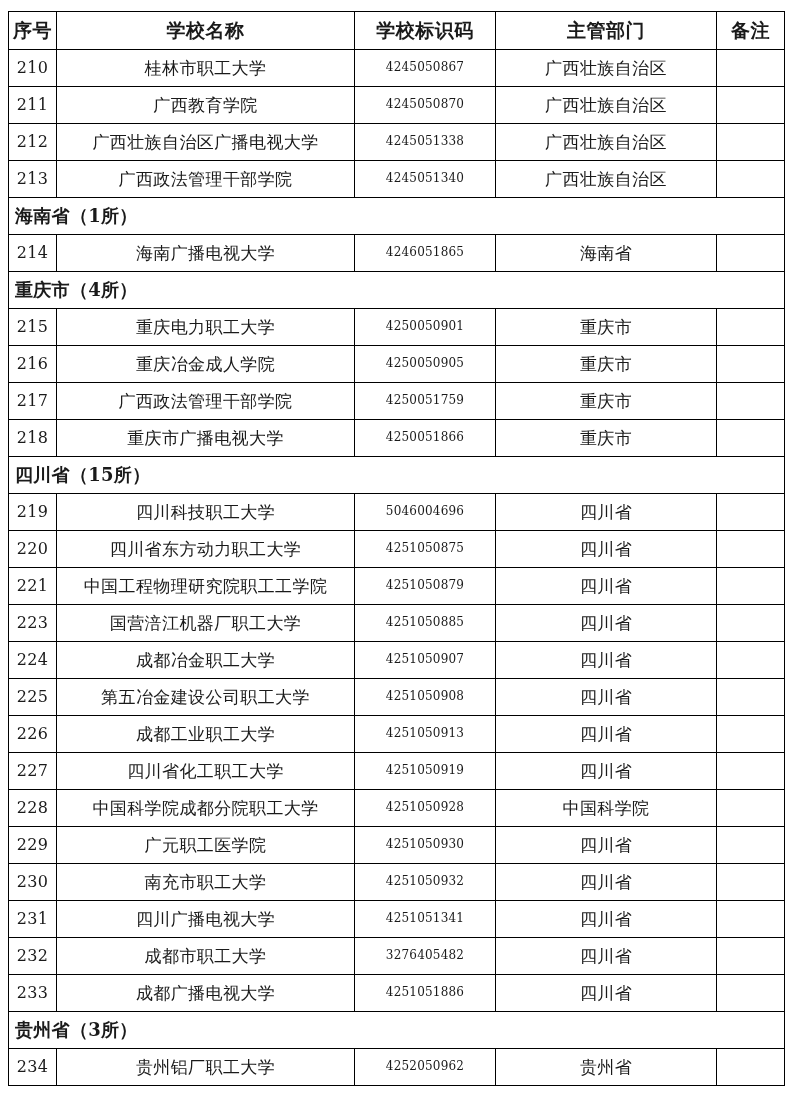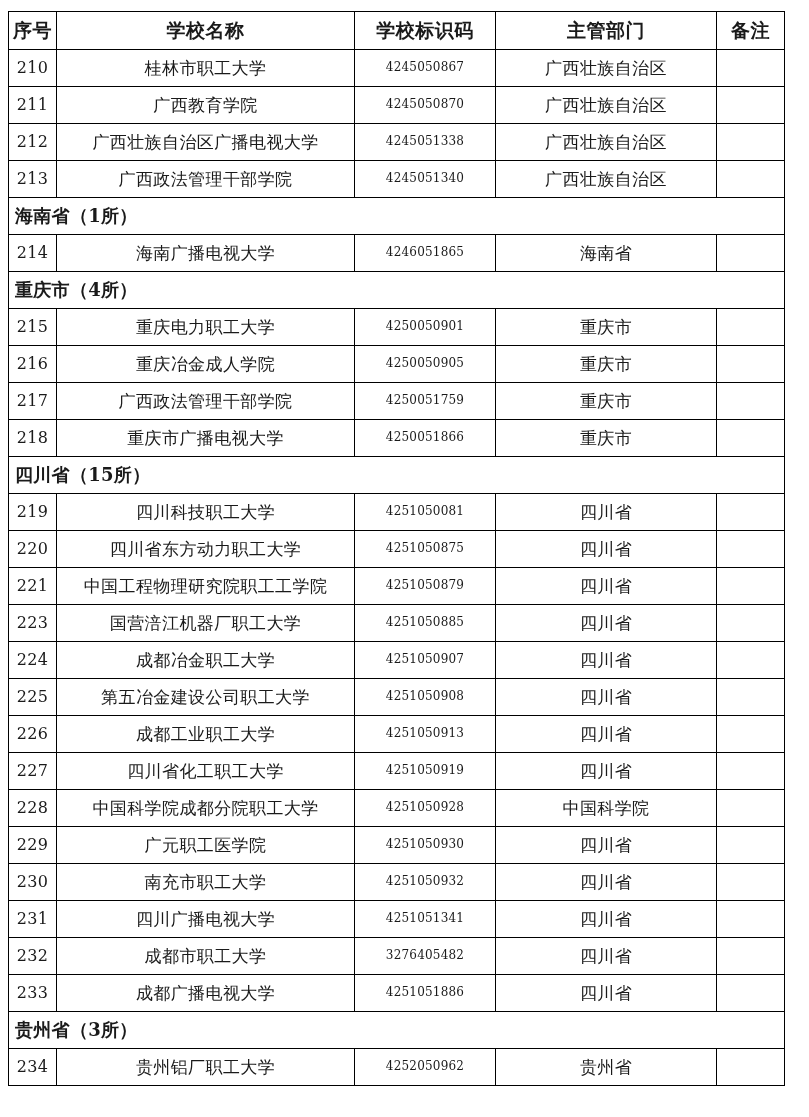--- a/index.html
+++ b/index.html
@@ -183,21 +183,21 @@
           <td class="code-cell">4250051866</td>
           <td class="dept-cell">重庆市</td>
           <td class="note-cell"></td>
         </tr>
         <tr class="section-row">
           <td colspan="5">四川省（15所）</td>
         </tr>
         <tr class="data-row">
           <td class="seq-cell">219</td>
           <td class="name-cell">四川科技职工大学</td>
-          <td class="code-cell">4251050081</td>
+          <td class="code-cell">5046004696</td>
           <td class="dept-cell">四川省</td>
           <td class="note-cell"></td>
         </tr>
         <tr class="data-row">
           <td class="seq-cell">220</td>
           <td class="name-cell">四川省东方动力职工大学</td>
           <td class="code-cell">4251050875</td>
           <td class="dept-cell">四川省</td>
           <td class="note-cell"></td>
         </tr>

